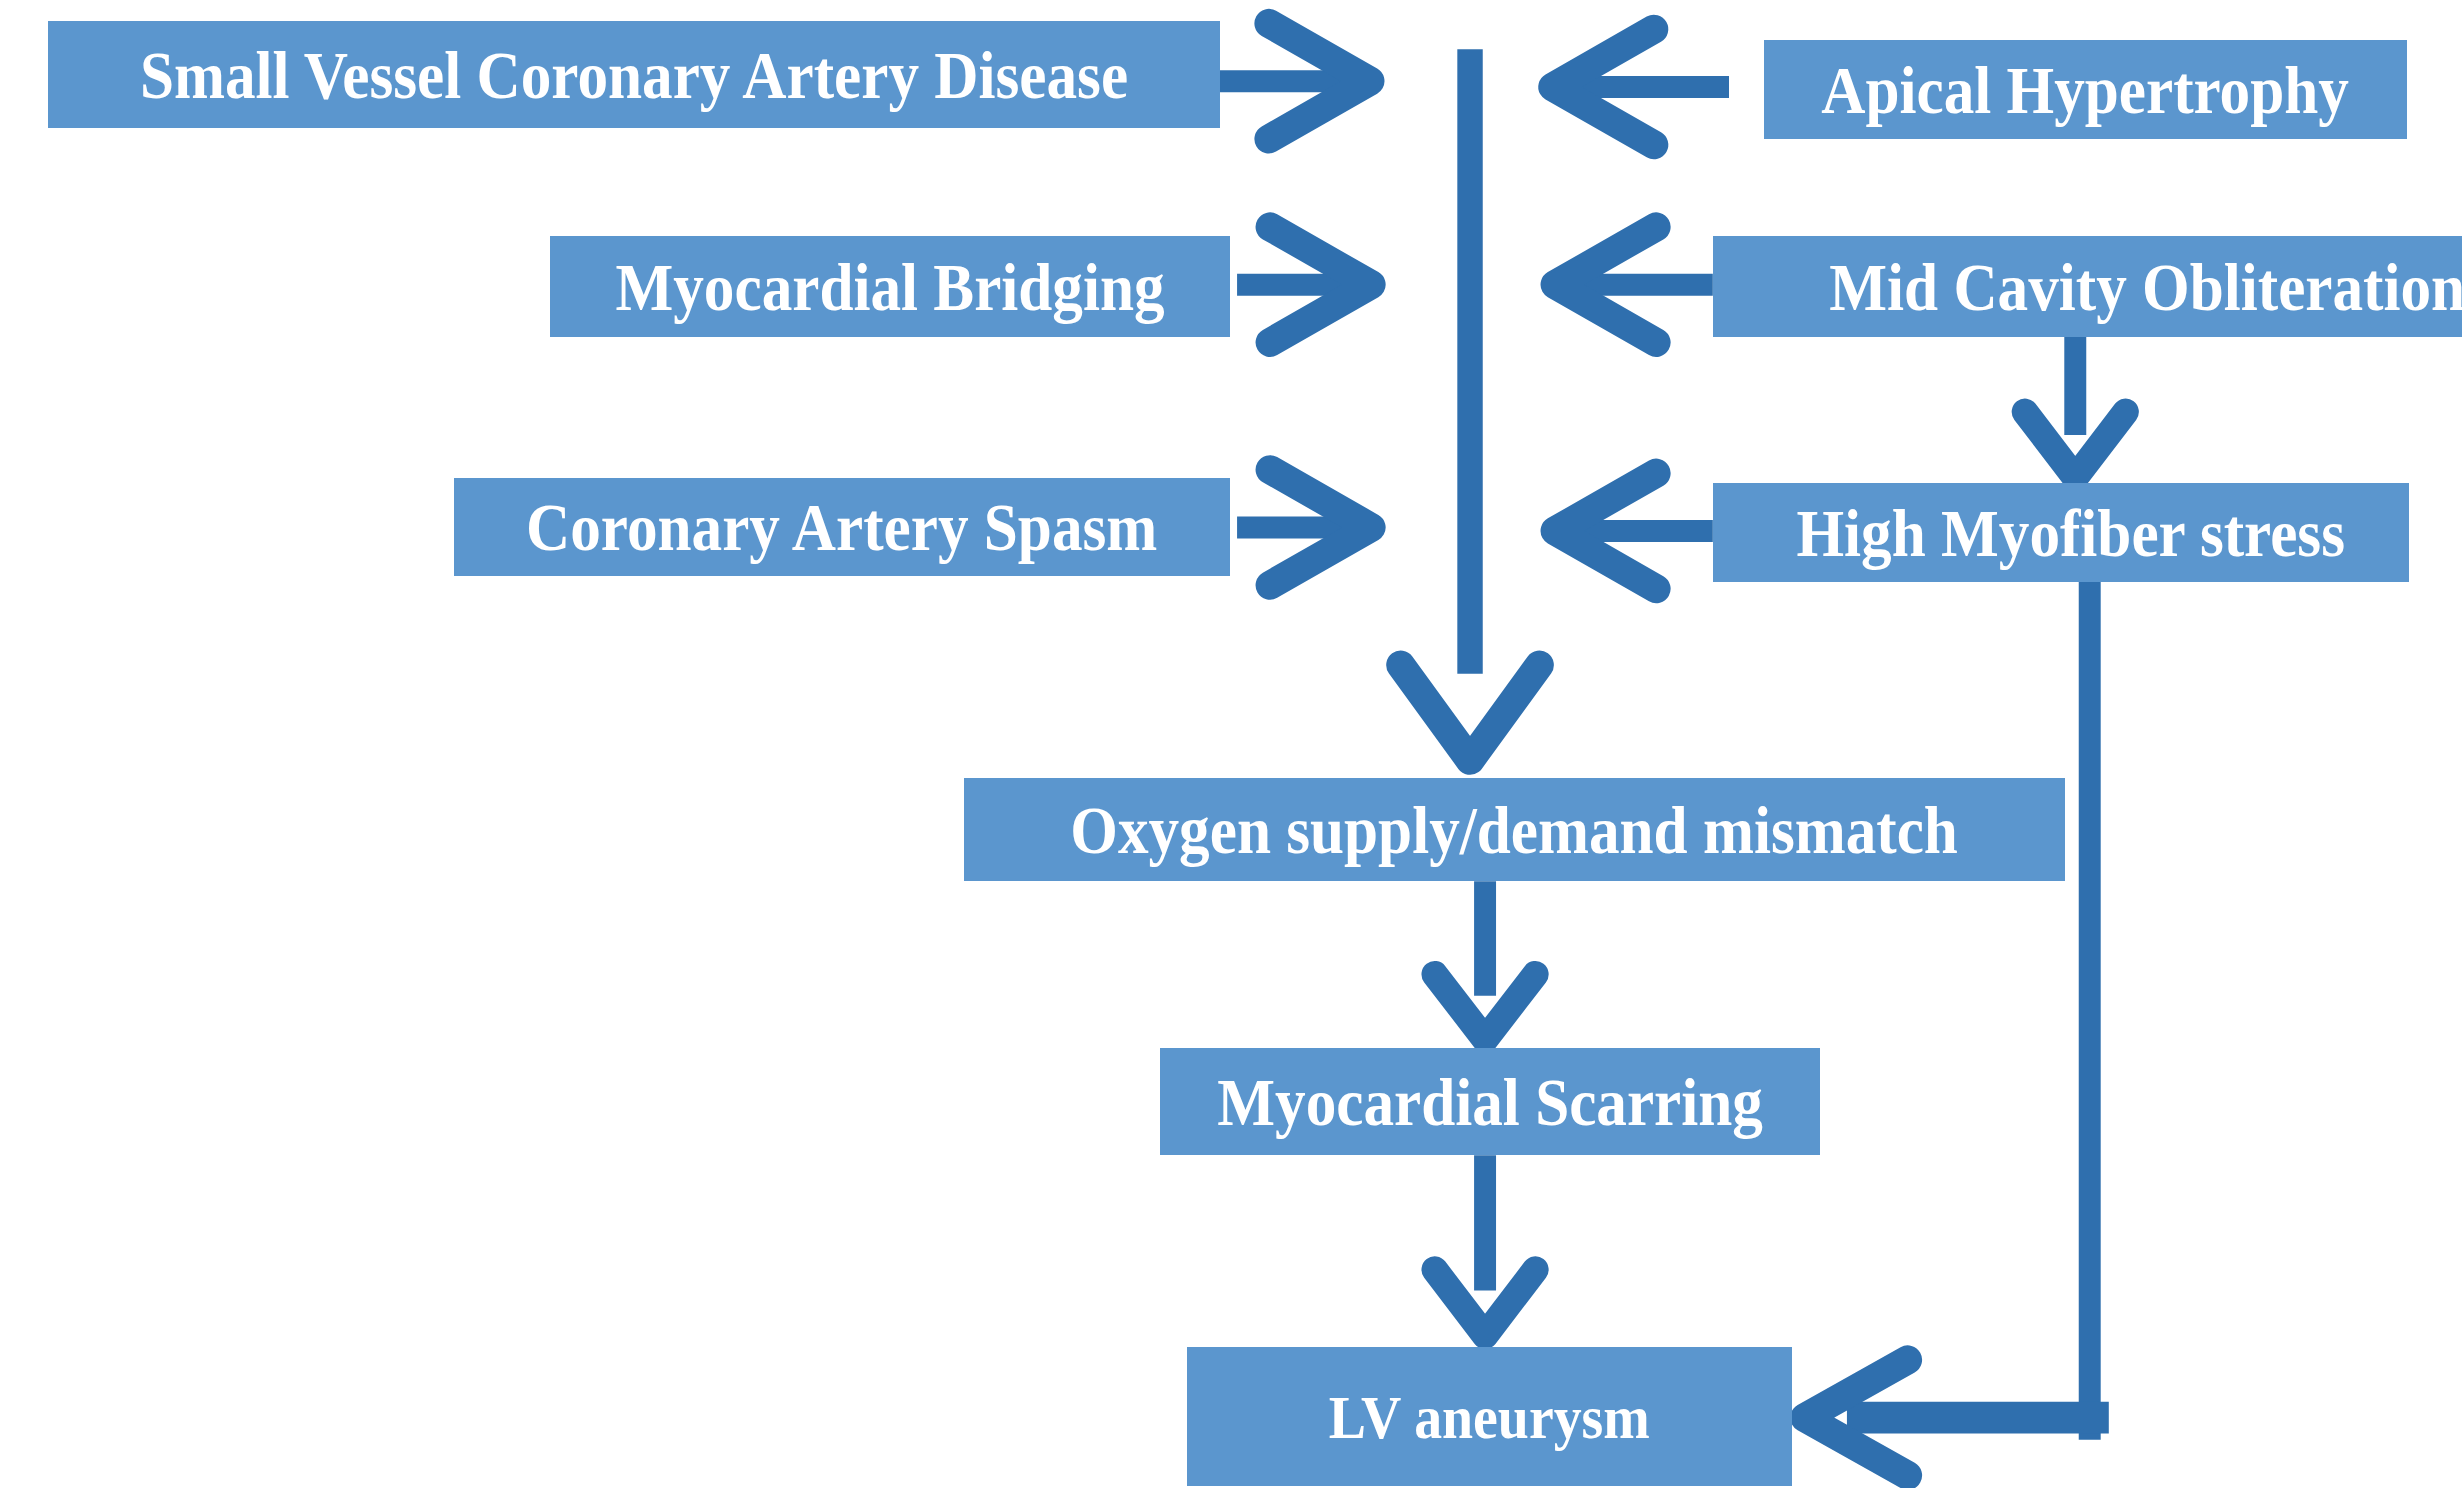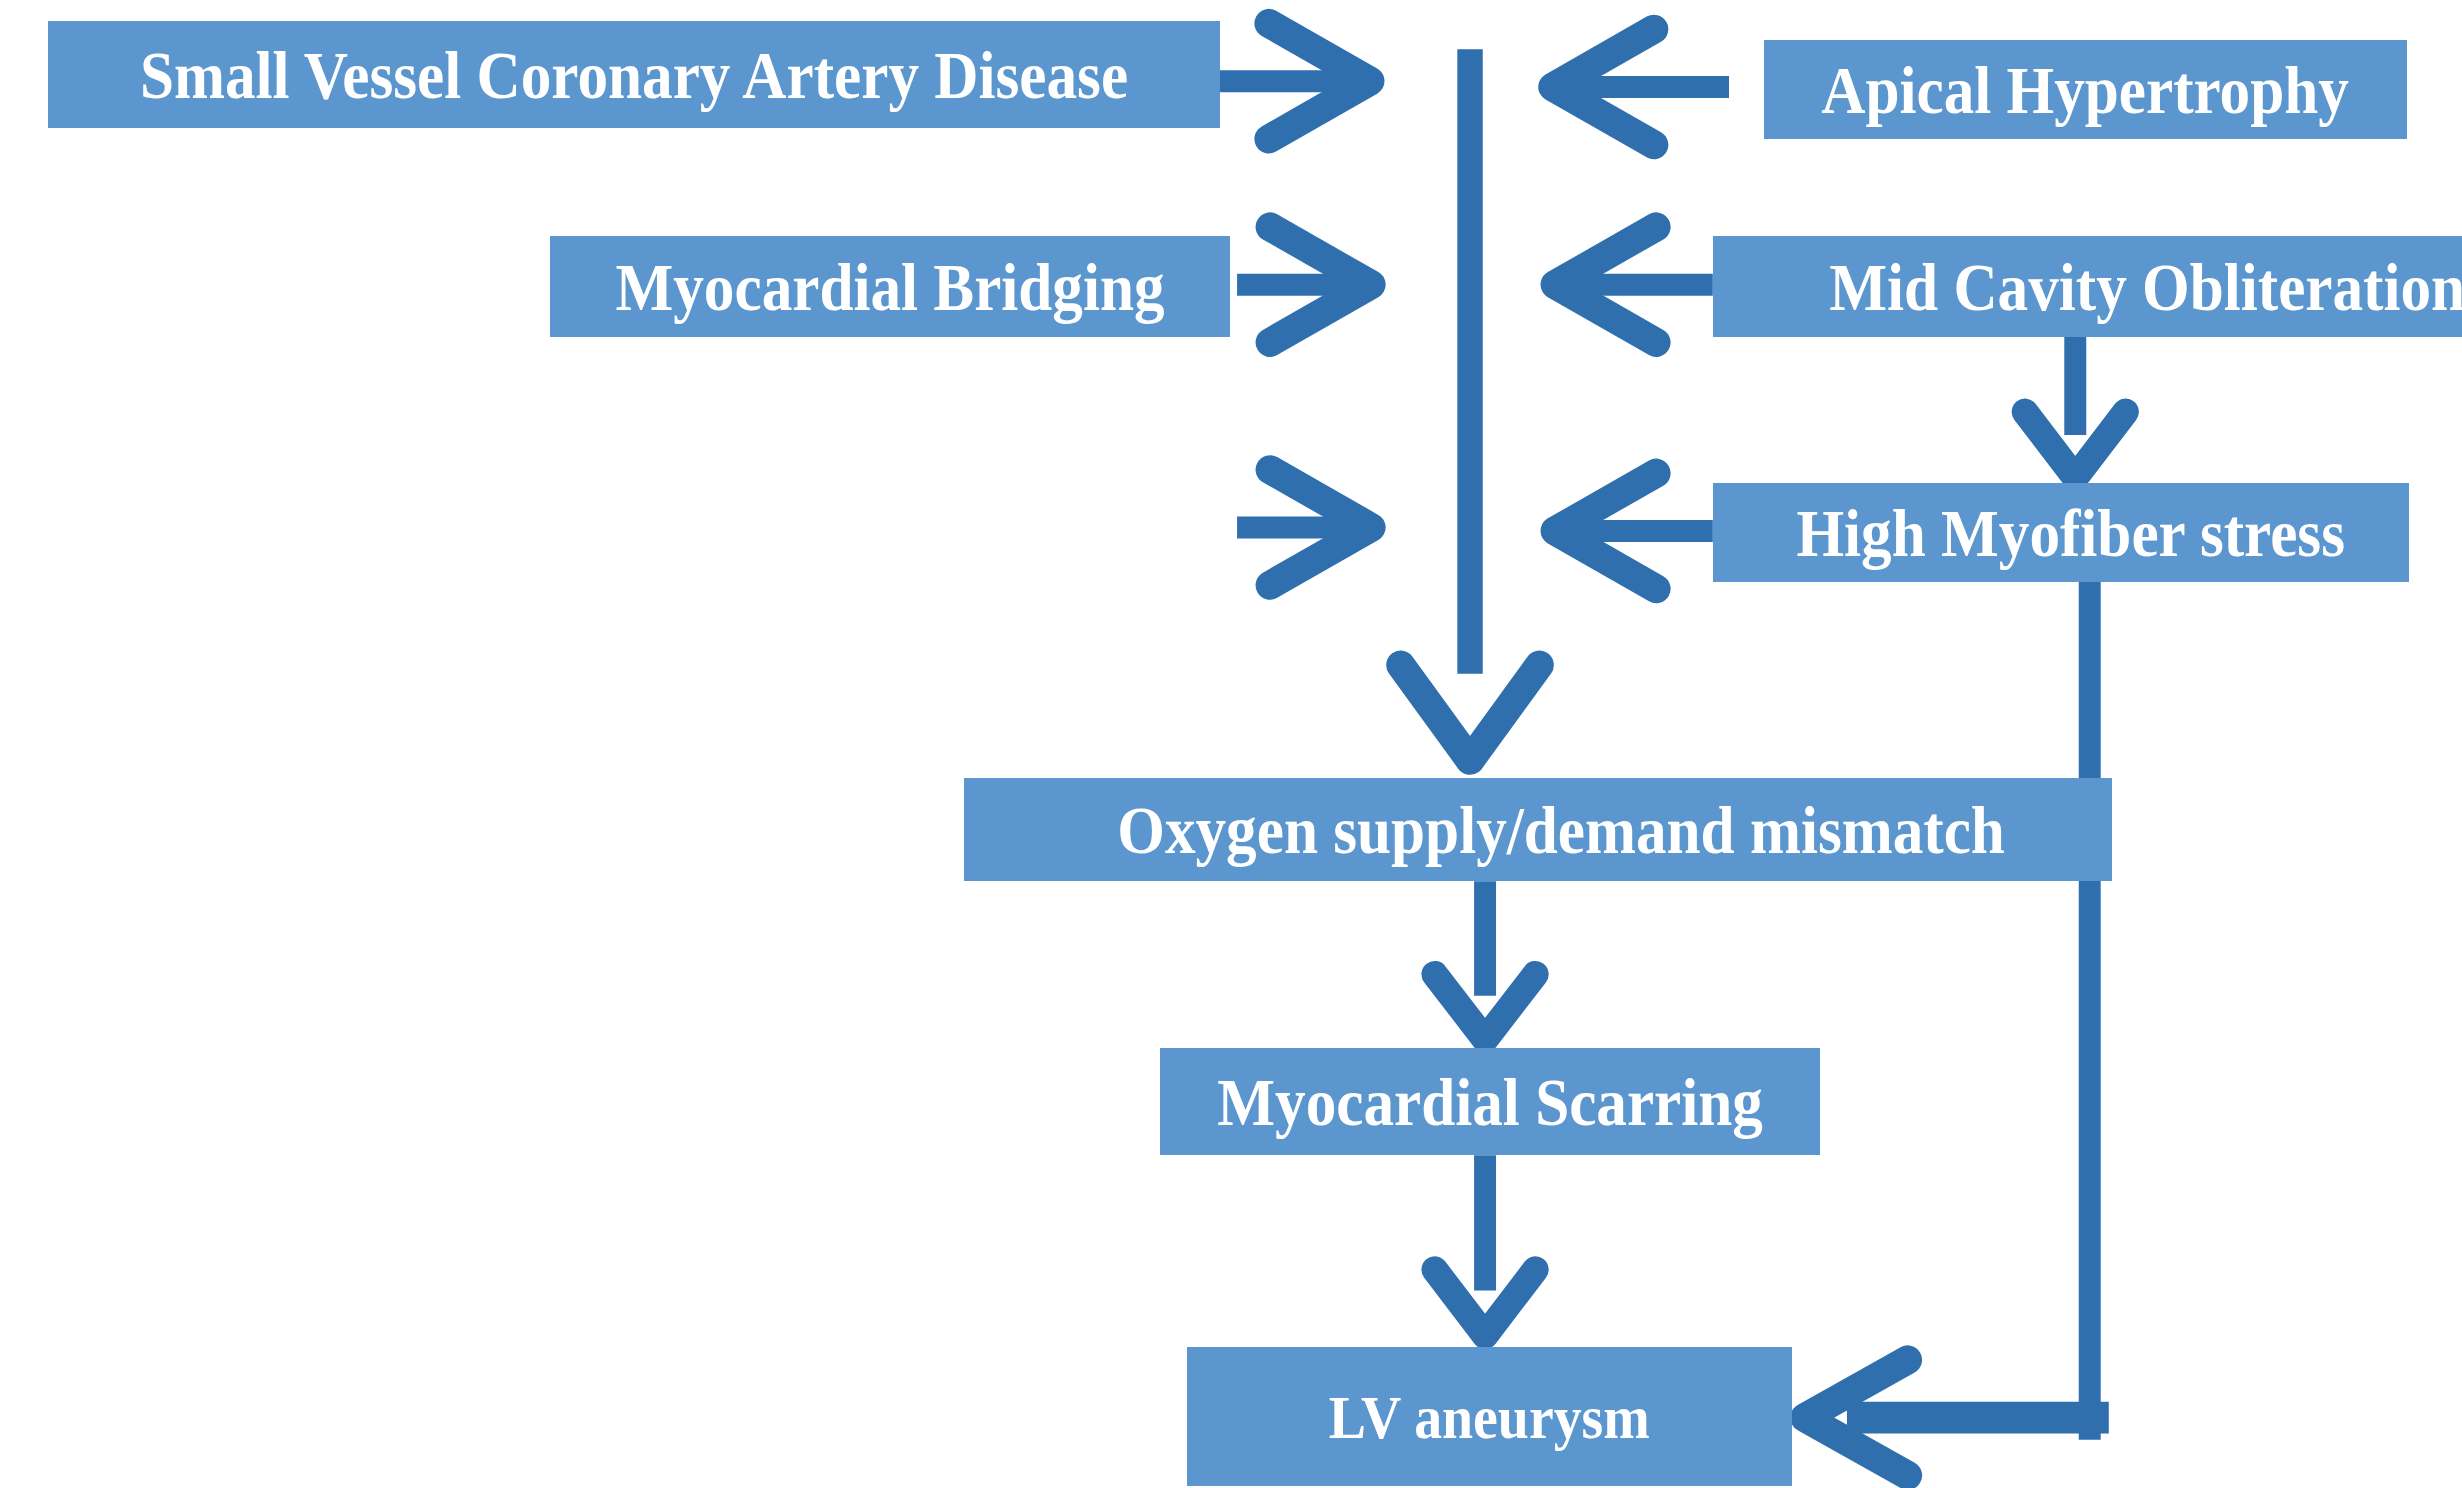--- a/index.html
+++ b/index.html
@@ -50,21 +50,21 @@
   }
   .node.big { font-size: 62px; }
 
   
   #node-small-vessel-cad        { left:   48px; top:   21px; width: 1172px; height: 107px; }
   #node-apical-hypertrophy      { left: 1729px; top:   40px; width: 643px; height: 99px; margin-left: 35px; }
   #node-myocardial-bridging     { left:  550px; top:  236px; width: 680px; height: 101px; }
   #node-mid-cavity-obliteration { left: 1713px; top:  236px; width: 868px; height: 101px; }
   #node-coronary-artery-spasm   { left:  454px; top:  478px; width: 776px; height: 98px; }
   #node-high-myofiber-stress    { left: 1713px; top:  483px; width: 677px; height: 99px; padding-left: 19px; }
-  #node-oxygen-mismatch         { left: 964px; top: 778px; width: 1101px; height: 103px; padding-left: 47px; }
+  #node-oxygen-mismatch         { left: 964px; top: 778px; width: 1101px; height: 103px; }
   #node-myocardial-scarring     { left: 1160px; top: 1048px; width: 660px; height: 107px; }
   #node-lv-aneurysm             { left: 1187px; top: 1347px; width: 605px; height: 139px; }
 </style>
 </head>
 <body>
 
 <div id="canvas">
 
   <svg id="edges" viewBox="0 0 4259 2575" xmlns="http://www.w3.org/2000/svg">
 
@@ -130,20 +130,23 @@
   </div>
 
   <div class="node" id="node-myocardial-bridging">
     <span>Myocardial Bridging</span>
   </div>
 
   <div class="node" id="node-mid-cavity-obliteration">
     <span>Mid Cavity Obliteration</span>
   </div>
 
+  <div class="node" id="node-coronary-artery-spasm">
+    <span>Coronary Artery Spasm</span>
+  </div>
 
   <div class="node" id="node-high-myofiber-stress">
     <span>High Myofiber stress</span>
   </div>
 
   <div class="node" id="node-oxygen-mismatch">
     <span>Oxygen supply/demand mismatch</span>
   </div>
 
   <div class="node" id="node-myocardial-scarring">

